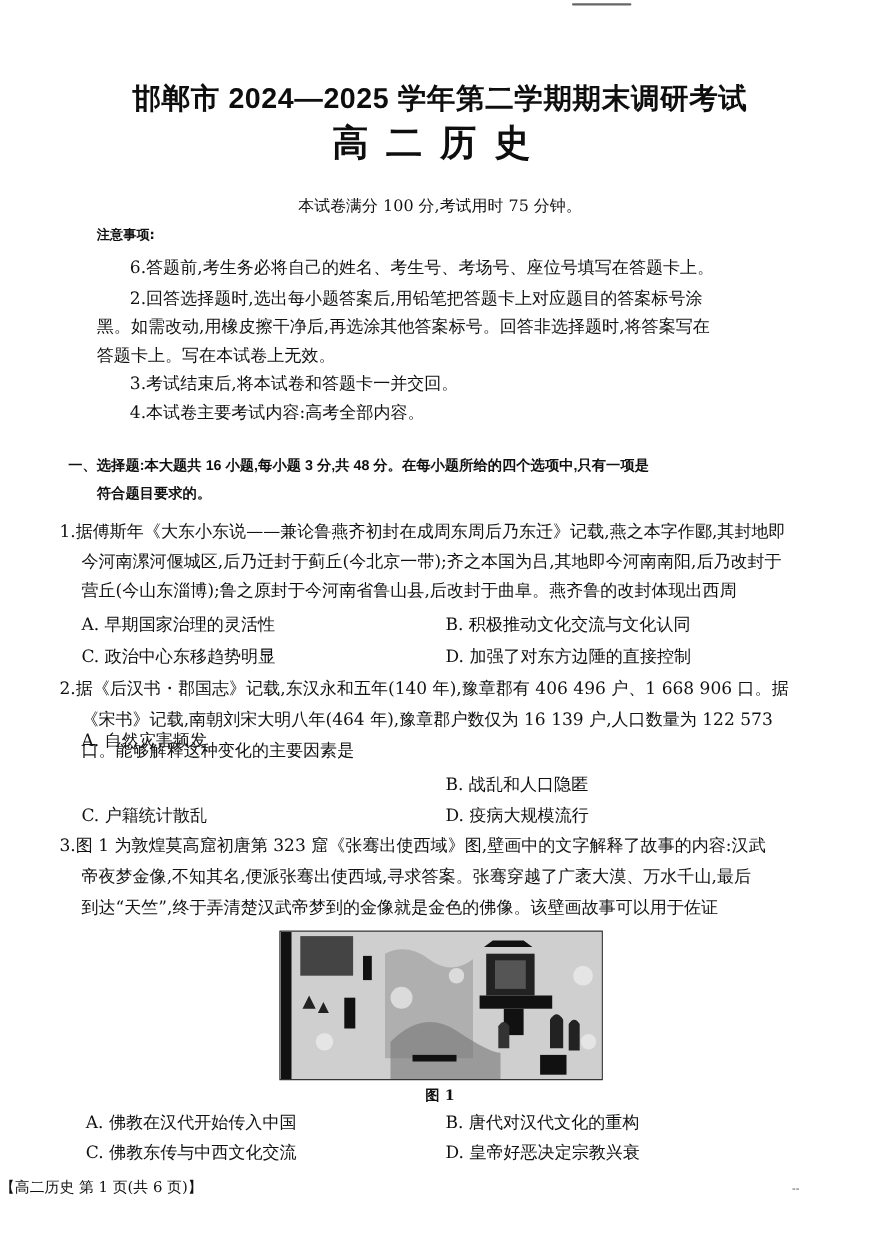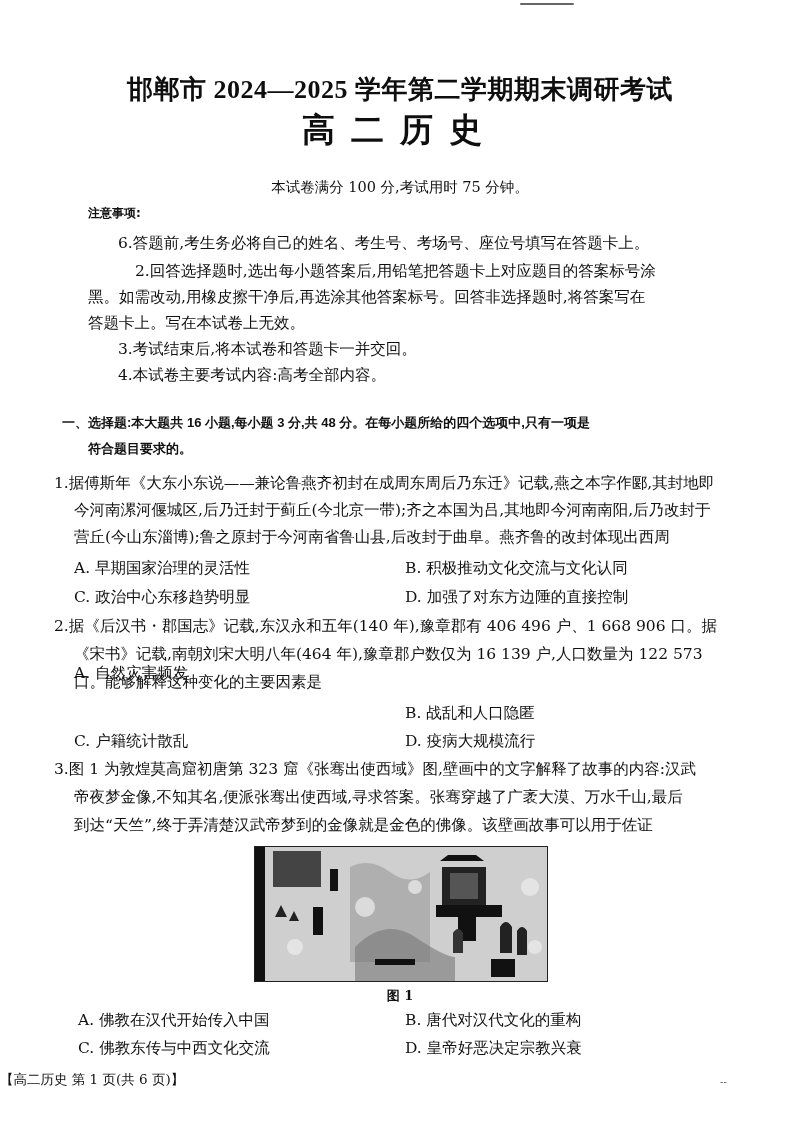--- a/index.html
+++ b/index.html
@@ -2,21 +2,21 @@
 <html><head>
 <meta charset="utf-8">
 <style>
   html, body { margin: 0; padding: 0; background: #ffffff; }
   body {
     width: 800px; height: 1132px; position: relative; overflow: hidden;
     font-family: "DejaVu Serif", "Liberation Serif", serif;
     color: #111;
   }
   .scan-mark { position: absolute; left: 520px; top: 3px; width: 54px; height: 2px; background: #666; border-radius: 1px; }
-  .title1 { position: absolute; top: 72px; left: 0; width: 800px; text-align: center; font-family: Liberation Serif, serif; font-weight: bold; font-size: 26px; letter-spacing: 0.5px; color: #0e0e0e; }
+  .title1 { position: absolute; top: 72px; left: 0; width: 800px; text-align: center; font-family: Liberation Sans, sans-serif; font-weight: bold; font-size: 26px; letter-spacing: 0.5px; color: #0e0e0e; }
   .title2 { position: absolute; top: 108px; left: 0; width: 800px; text-align: center; font-family: "DejaVu Sans", sans-serif; font-weight: bold; font-size: 33px; letter-spacing: 16px; color: #0e0e0e; }
   .meta { position: absolute; top: 178px; left: 0; width: 800px; text-align: center; font-size: 14.5px; }
   .notice-head { position: absolute; top: 205px; left: 88px; font-family: "DejaVu Sans", sans-serif; font-weight: bold; font-size: 12px; }
   .line { position: absolute; font-size: 15.5px; white-space: nowrap; line-height: 1; }
   .section { position: absolute; font-family: Liberation Sans, sans-serif; font-weight: bold; font-size: 13px; white-space: nowrap; text-align: center; }
   .figure { position: absolute; left: 254px; top: 846px; width: 292px; height: 134px; background: #d9d9d9; overflow: hidden; border: 1px solid #222; }
   .figure svg { display: block; }
   .fig-caption { position: absolute; top: 987px; left: 0; width: 800px; text-align: center; font-size: 13px; font-weight: bold; }
   .footer { position: absolute; top: 1071px; left: 0; width: 800px; text-align: left; font-size: 13.5px; }
   .footer-mark { position: absolute; top: 1076px; left: 720px; font-size: 10px; color: #444; }
@@ -25,21 +25,21 @@
 <body>
 
 <div class="scan-mark"></div>
 
 <div class="title1">邯郸市 2024—2025 学年第二学期期末调研考试</div>
 <div class="title2">高二历史</div>
 <div class="meta">本试卷满分 100 分,考试用时 75 分钟。</div>
 
 <div class="notice-head">注意事项:</div>
 <div class="line" style="top:236px;left:118px;">6.答题前,考生务必将自己的姓名、考生号、考场号、座位号填写在答题卡上。</div>
-<div class="line" style="top:264px;left:118px;margin-left:17px;">2.回答选择题时,选出每小题答案后,用铅笔把答题卡上对应题目的答案标号涂</div>
+<div class="line" style="top:264px;left:118px;">2.回答选择题时,选出每小题答案后,用铅笔把答题卡上对应题目的答案标号涂</div>
 <div class="line" style="top:290px;left:88px;">黑。如需改动,用橡皮擦干净后,再选涂其他答案标号。回答非选择题时,将答案写在</div>
 <div class="line" style="top:316px;left:88px;">答题卡上。写在本试卷上无效。</div>
 <div class="line" style="top:342px;left:118px;">3.考试结束后,将本试卷和答题卡一并交回。</div>
 <div class="line" style="top:368px;left:118px;">4.本试卷主要考试内容:高考全部内容。</div>
 
 <div class="section" style="top:414px;left:62px;">一、选择题:本大题共 16 小题,每小题 3 分,共 48 分。在每小题所给的四个选项中,只有一项是</div>
 <div class="section" style="top:440px;left:88px;">符合题目要求的。</div>
 
 <div class="line" style="top:476px;left:54px;">1.据傅斯年《大东小东说——兼论鲁燕齐初封在成周东周后乃东迁》记载,燕之本字作郾,其封地即</div>
 <div class="line" style="top:503px;left:74px;">今河南漯河偃城区,后乃迁封于蓟丘(今北京一带);齐之本国为吕,其地即今河南南阳,后乃改封于</div>

